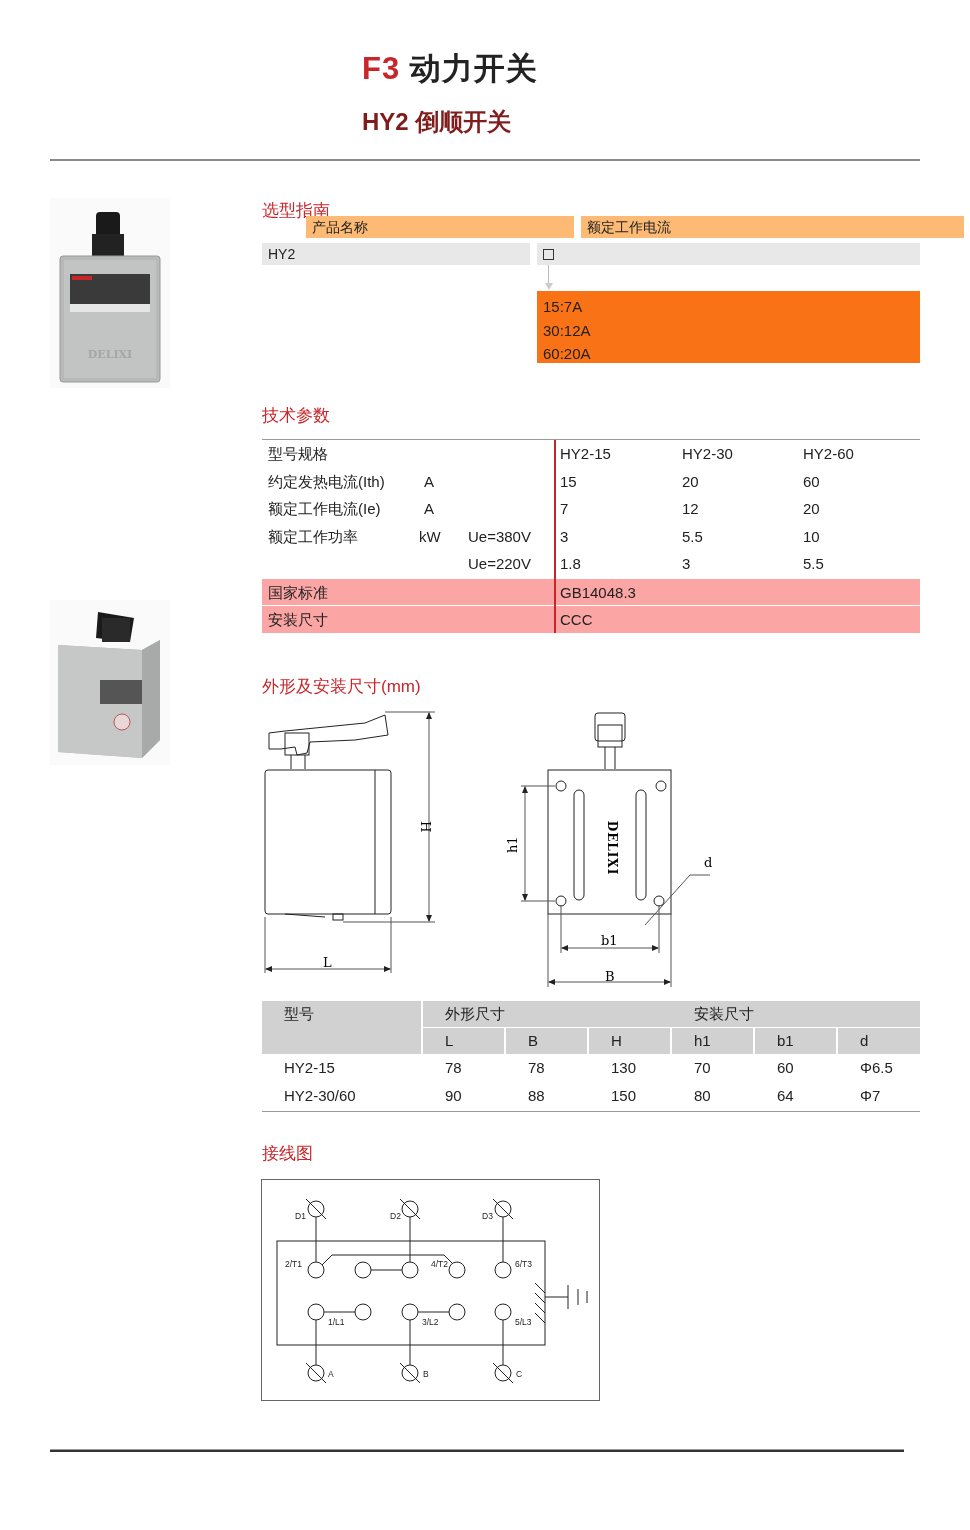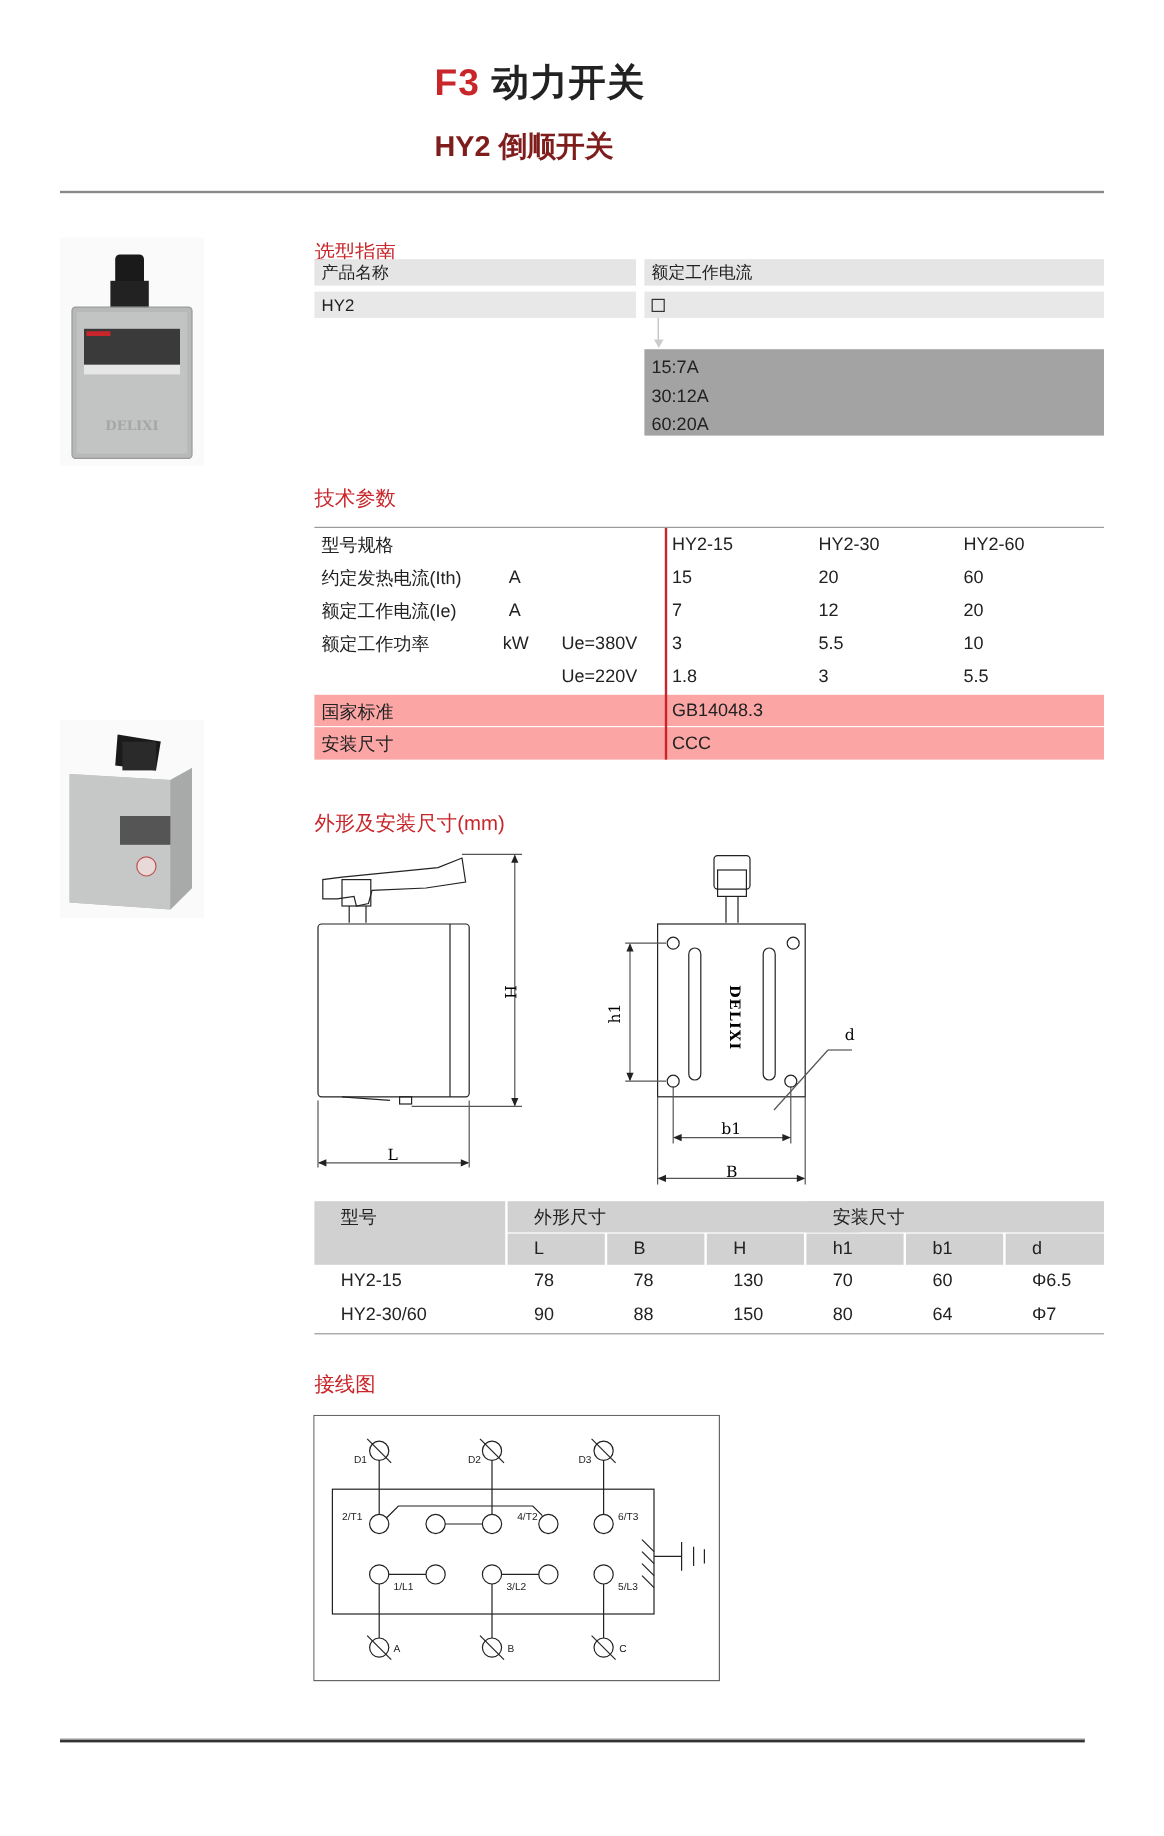--- a/index.html
+++ b/index.html
@@ -6,24 +6,24 @@
   body { width: 970px; height: 1530px; background: #fff; font-family: "Liberation Sans", "DejaVu Sans", sans-serif; color: #222; position: relative; overflow: hidden; }
   .abs { position: absolute; }
   .title-main { left: 362px; top: 48px; font-size: 31px; font-weight: bold; color: #222; letter-spacing: 1px; }
   .title-main .code { color: #c8262a; }
   .title-sub { left: 362px; top: 106px; font-size: 24px; font-weight: bold; color: #7f1d1d; }
   .hr-top { left: 50px; top: 159px; width: 870px; height: 2px; background: #8a8a8a; }
   .hr-bottom { left: 50px; top: 1449px; width: 854px; height: 3px; background: #333; border-top: 1px solid #999; }
   .section-title { font-size: 17px; color: #c8262a; font-weight: normal; }
 
   
-  .sel-hdr { top: 216px; height: 22px; background: #e5e5e5; font-size: 14px; padding: 3px 6px; }
+  .sel-hdr { top: 216px; height: 22px; background: #fdba74; font-size: 14px; padding: 3px 6px; margin-left: 44px; }
   .sel-row { height: 22px; background: #e8e8e8; font-size: 14px; padding: 3px 6px; }
   .sel-box { display:inline-block; width: 11px; height: 11px; border: 1px solid #333; margin-top: 3px; }
-  .sel-list { left: 537px; top: 291px; width: 383px; height: 72px; background: #a3a3a3; font-size: 15px; padding: 4px 6px; line-height: 23.5px; }
+  .sel-list { left: 537px; top: 291px; width: 383px; height: 72px; background: #f97316; font-size: 15px; padding: 4px 6px; line-height: 23.5px; }
   .arrow-line { left: 548px; top: 265px; width: 1px; height: 22px; background: #bbb; }
   .arrow-head { left: 545px; top: 283px; width: 0; height: 0; border-left: 4px solid transparent; border-right: 4px solid transparent; border-top: 7px solid #ccc; }
 
   
   .tech { left: 262px; top: 439px; width: 658px; }
   .tech-topline { height: 1px; background: #9a9a9a; }
   .tech-row { position: relative; height: 27.5px; font-size: 15px; }
   .tech-row.shade { background: #fca5a5; margin-top: 1px; height: 26.5px; }
   .tech-row span { position: absolute; top: 5px; }
   .redline { left: 554px; top: 440px; width: 2px; height: 193px; background: #c8262a; }

